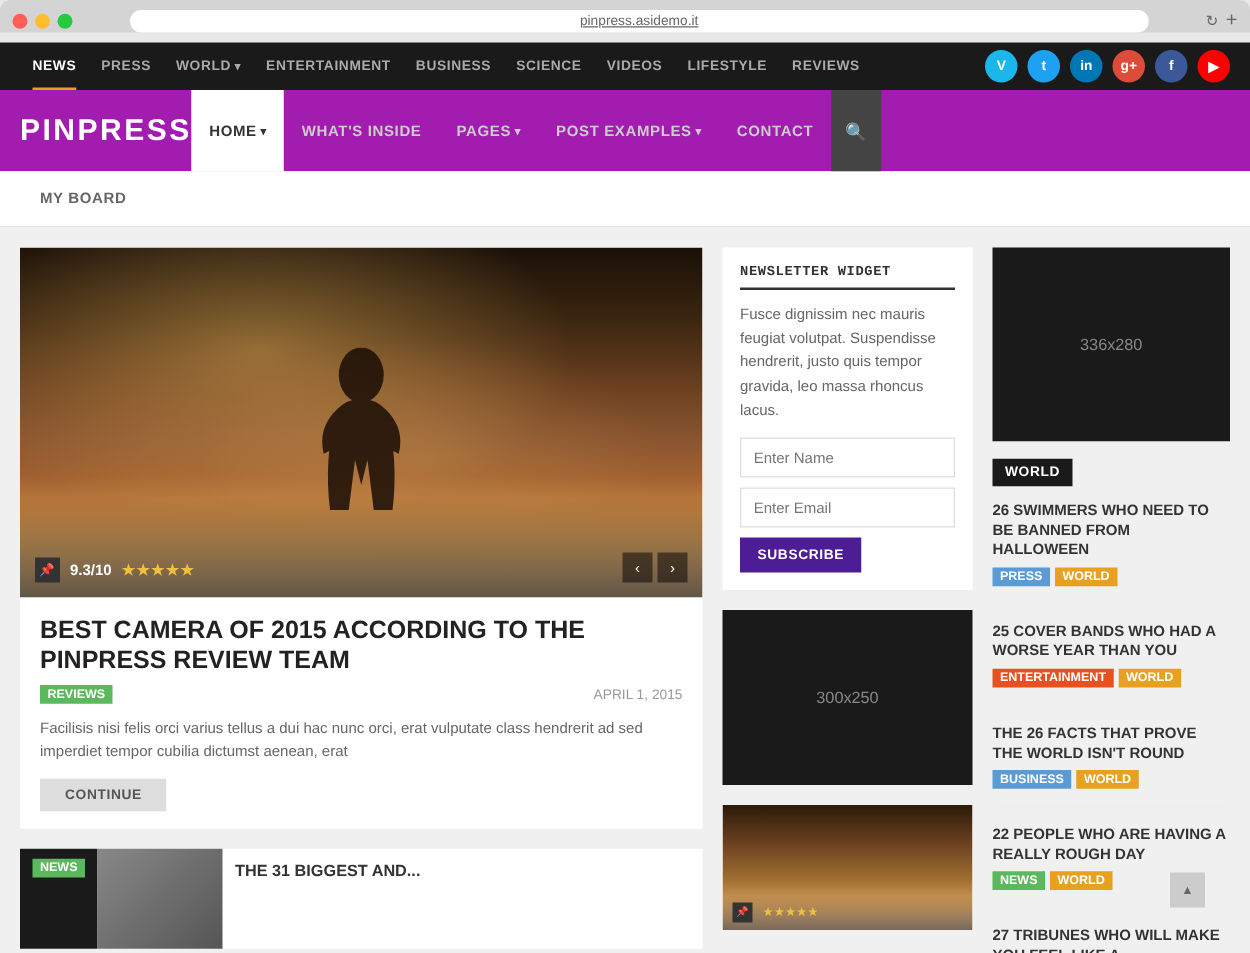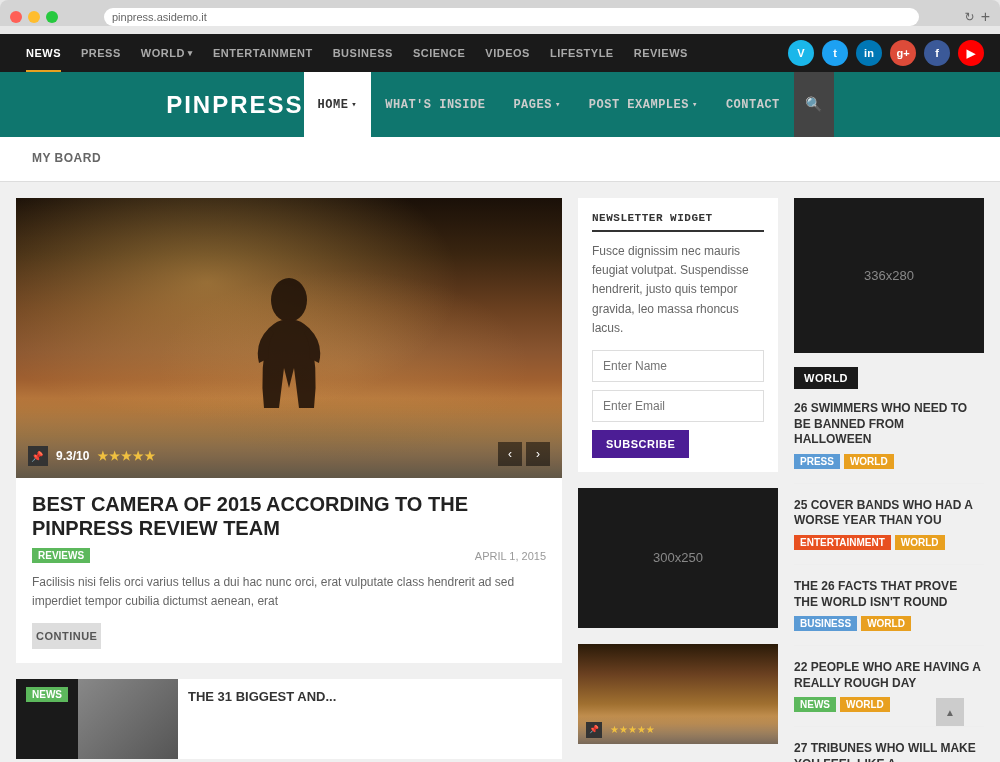--- a/index.html
+++ b/index.html
@@ -19,25 +19,26 @@
       gap: 6px;
     }
     .browser-dot { width: 12px; height: 12px; border-radius: 50%; }
     .browser-dot.red { background: #ff5f56; }
     .browser-dot.yellow { background: #ffbd2e; }
     .browser-dot.green { background: #27c93f; }
     .browser-address-bar {
       flex: 1;
       background: white;
       border-radius: 10px;
-      text-align: left;
+      text-align: center;
       font-size: 11px;
       color: #666;
       padding: 3px 8px;
       margin: 0 40px;
+      text-decoration: underline;
     }
     .browser-refresh {
       font-size: 12px;
       color: #666;
       cursor: pointer;
     }
     .browser-new-tab {
       margin-left: auto;
       font-size: 16px;
       color: #666;
@@ -92,35 +93,35 @@
     }
     .social-vimeo { background: #1ab7ea; }
     .social-twitter { background: #1da1f2; }
     .social-linkedin { background: #0077b5; }
     .social-google { background: #dd4b39; }
     .social-facebook { background: #3b5998; }
     .social-youtube { background: #ff0000; }
 
     
     .site-header {
-      background: #0f766e;
-      display: flex;
-      align-items: center;
-      justify-content: center;
+      background: #a21caf;
+      display: flex;
+      align-items: center;
+      justify-content: flex-start;
       padding: 0 16px;
       height: 65px;
     }
     .site-logo {
       color: white;
       font-size: 24px;
       font-weight: 900;
       letter-spacing: 2px;
       text-transform: uppercase;
     }
-    .main-nav { display: flex; align-items: center; font-family: Liberation Mono, monospace; }
+    .main-nav { display: flex; align-items: center; }
     .main-nav-item {
       color: #ccc;
       font-size: 12px;
       font-weight: 600;
       text-transform: uppercase;
       padding: 0 14px;
       height: 65px;
       display: flex;
       align-items: center;
       cursor: pointer;
@@ -268,21 +269,21 @@
     .tag-business { background: #5b9bd5; }
     .tag-news { background: #5cb85c; }
     .article-date { font-size: 11px; color: #999; margin-left: auto; }
     .article-excerpt { font-size: 12px; color: #666; line-height: 1.6; margin-bottom: 12px; }
     .continue-btn {
       background: #ddd;
       color: #555;
       font-size: 11px;
       font-weight: 700;
       text-transform: uppercase;
-      padding: 7px 4px;
+      padding: 7px 20px;
       cursor: pointer;
       border: none;
       letter-spacing: 0.5px;
       display: inline-block;
       text-align: right;
     }
 
     
     .second-article {
       background: white;

